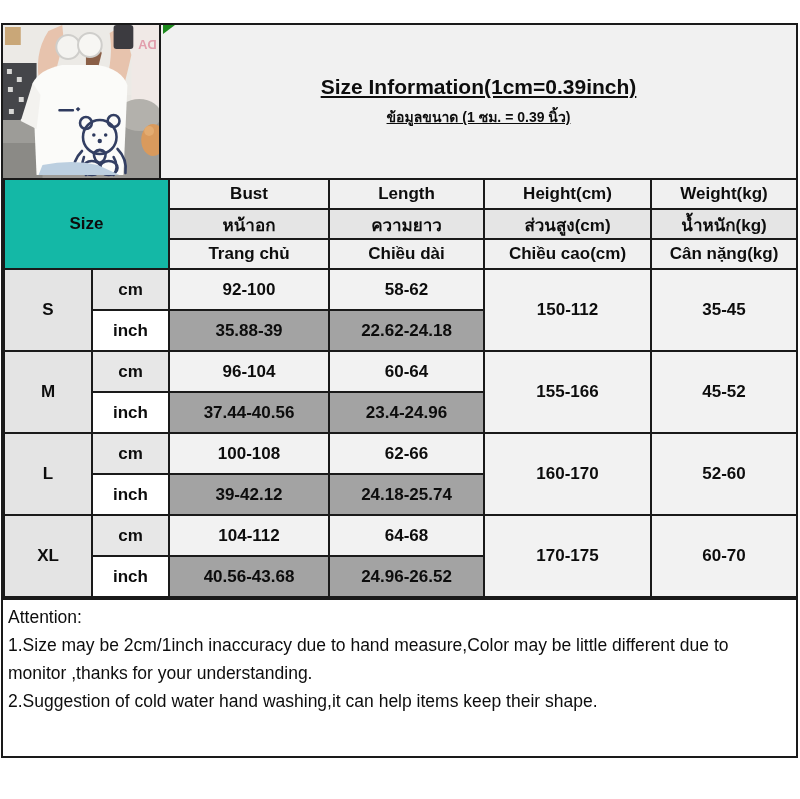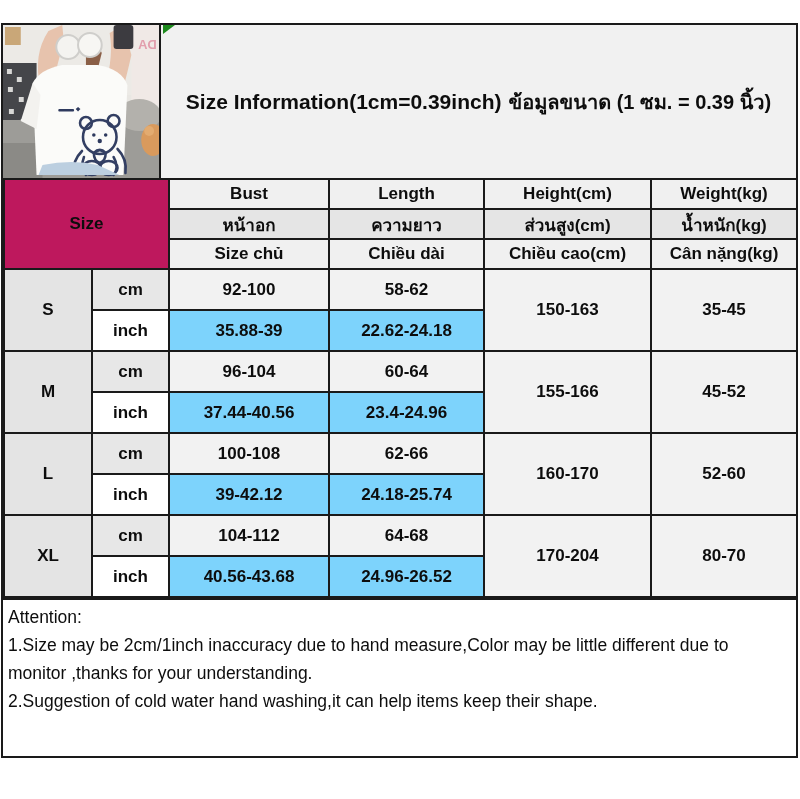--- a/index.html
+++ b/index.html
@@ -9,42 +9,42 @@
     border: 2px solid #1a1a1a; background: #fff; }
 
   
   .top-section { display: flex; height: 153px; }
   .photo-box { width: 158px; height: 100%; border-right: 2px solid #1a1a1a;
     position: relative; overflow: hidden; background: #e9e7e3; flex: 0 0 auto; }
   .photo-box svg { display: block; width: 100%; height: 100%; }
   .watermark { position: absolute; top: 12px; right: 2px; color: #e093a4;
     font-size: 13px; font-weight: bold; transform: scaleX(-1); opacity: .85; }
   .title-panel { flex: 1 1 auto; background: #f1f1f1; position: relative;
-    display: flex; flex-direction: row; justify-content: center;
-    align-items: center; gap: 7px; }
+    display: flex; flex-direction: column; justify-content: center;
+    align-items: center; gap: 7px; text-decoration: underline; }
   .corner-triangle { position: absolute; top: 0; left: 2px; width: 12px; height: 9px;
     background: #1d8a1d; clip-path: polygon(0 0, 100% 0, 0 100%); }
   .t-en { font-size: 21px; font-weight: bold; }
-  .t-th { font-size: 20px; font-weight: bold; }
+  .t-th { font-size: 14px; font-weight: bold; }
   .t-vi { font-size: 20px; font-weight: bold; }
 
   
   table.size-table { width: 100%; border-collapse: collapse; table-layout: fixed; }
   .size-table td, .size-table th { border: 2px solid #1a1a1a; text-align: center;
     vertical-align: middle; font-weight: bold; font-size: 17px; padding: 0; }
   .size-table tr.hrow { height: 30px; }
   .size-table tr.drow { height: 41px; }
   .hdr { background: #f0f0f0; }
   .hdr-th { background: #e5e5e5; font-size: 16px; }
-  .size-head { background: #be185d; font-size: 20px; }
+  .size-head { background: #14b8a6; font-size: 20px; }
   .size-cell { background: #e4e4e4; font-size: 19px; }
   .unit-cm { background: #e7e7e7; }
   .unit-inch { background: #ffffff; }
   .data-cm { background: #f2f2f2; }
-  .data-inch { background: #7dd3fc; }
+  .data-inch { background: #a3a3a3; }
   .merged { background: #f2f2f2; }
 
   
   .attention { min-height: 158px; border-top: 2px solid #1a1a1a;
     padding: 3px 6px 0 5px; font-size: 17.5px; line-height: 28px; font-weight: normal; }
   .attention p { margin: 0; }
 </style>
 </head>
 <body>
 
@@ -140,32 +140,32 @@
         <td class="hdr">Height(cm)</td>
         <td class="hdr">Weight(kg)</td>
       </tr>
       <tr class="hrow">
         <td class="hdr-th">หน้าอก</td>
         <td class="hdr-th">ความยาว</td>
         <td class="hdr-th">ส่วนสูง(cm)</td>
         <td class="hdr-th">น้ำหนัก(kg)</td>
       </tr>
       <tr class="hrow">
-        <td class="hdr">Size chủ</td>
+        <td class="hdr">Trang chủ</td>
         <td class="hdr">Chiều dài</td>
         <td class="hdr">Chiều cao(cm)</td>
         <td class="hdr">Cân nặng(kg)</td>
       </tr>
 
       <tr class="drow">
         <td class="size-cell" rowspan="2">S</td>
         <td class="unit-cm">cm</td>
         <td class="data-cm">92-100</td>
         <td class="data-cm">58-62</td>
-        <td class="merged" rowspan="2">150-163</td>
+        <td class="merged" rowspan="2">150-112</td>
         <td class="merged" rowspan="2">35-45</td>
       </tr>
       <tr class="drow">
         <td class="unit-inch">inch</td>
         <td class="data-inch">35.88-39</td>
         <td class="data-inch">22.62-24.18</td>
       </tr>
 
       <tr class="drow">
         <td class="size-cell" rowspan="2">M</td>
@@ -193,22 +193,22 @@
         <td class="unit-inch">inch</td>
         <td class="data-inch">39-42.12</td>
         <td class="data-inch">24.18-25.74</td>
       </tr>
 
       <tr class="drow">
         <td class="size-cell" rowspan="2">XL</td>
         <td class="unit-cm">cm</td>
         <td class="data-cm">104-112</td>
         <td class="data-cm">64-68</td>
-        <td class="merged" rowspan="2">170-204</td>
-        <td class="merged" rowspan="2">80-70</td>
+        <td class="merged" rowspan="2">170-175</td>
+        <td class="merged" rowspan="2">60-70</td>
       </tr>
       <tr class="drow">
         <td class="unit-inch">inch</td>
         <td class="data-inch">40.56-43.68</td>
         <td class="data-inch">24.96-26.52</td>
       </tr>
     </tbody>
   </table>
 
   <div class="attention">

